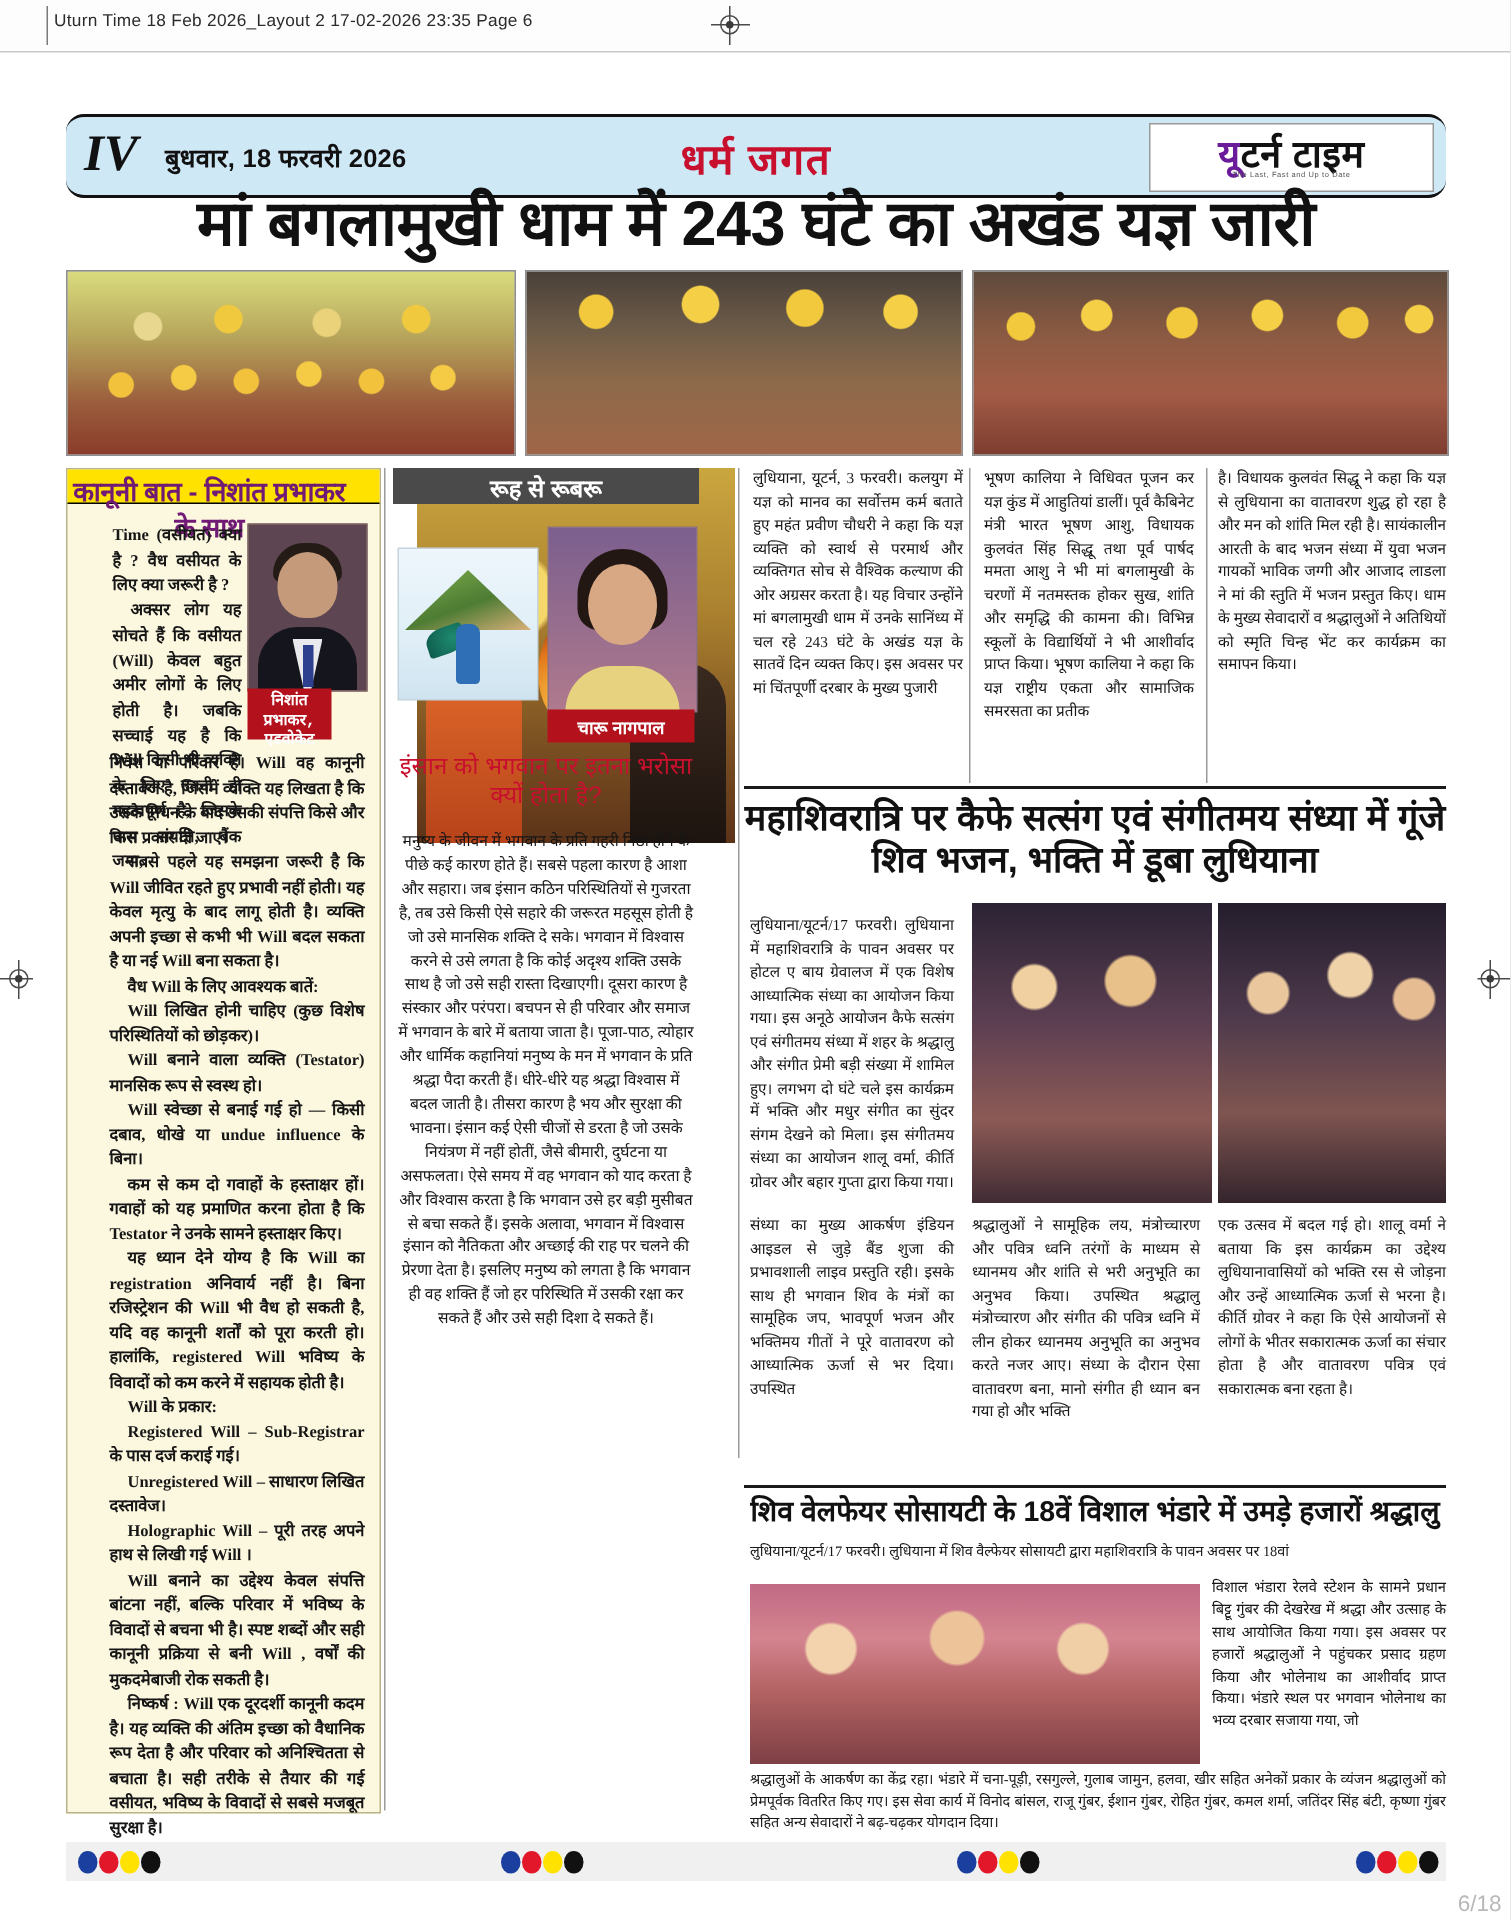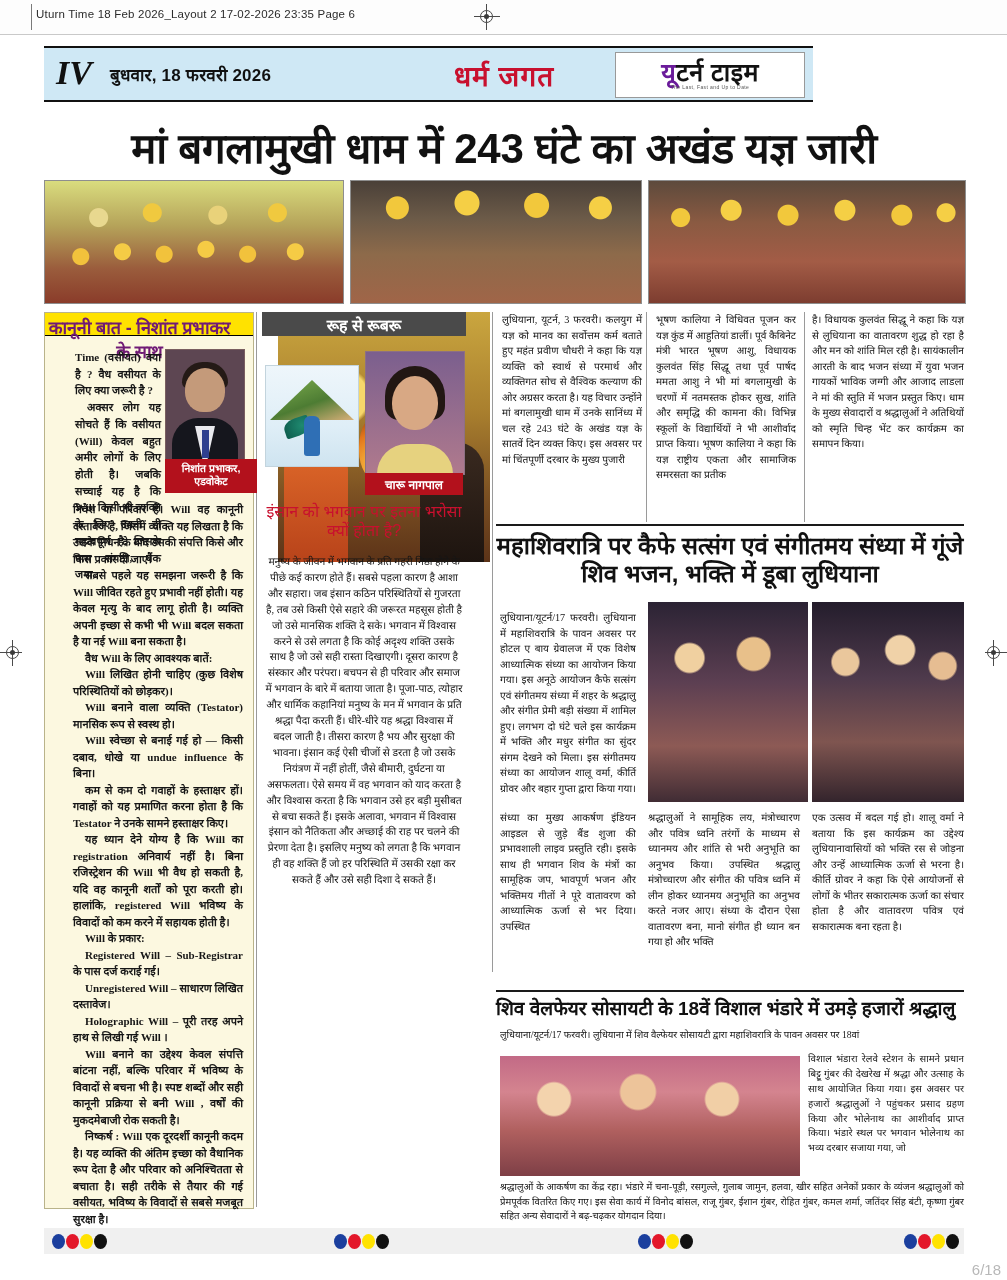--- a/index.html
+++ b/index.html
@@ -70,25 +70,26 @@
   .sheet {
     position: absolute;
     left: 22px; top: 40px;
     width: 963px; height: 1222px;
     background: #ffffff;
   }
 
   
   .masthead {
     position: absolute;
-    left: 22px; top: 6px;
-    width: 769px; height: 52px;
+    left: 22px; top: 36px;
+    width: 920px; height: 52px;
     background: #cfe8f5;
     border-top: 2px solid #111;
     border-bottom: 2px solid #111;
+    border-radius: 12px;
   }
   .folio {
     position: absolute; left: 12px; top: 6px;
     font-family: "Liberation Serif", serif;
     font-size: 34px; font-weight: bold; color: #111;
     font-style: italic;
   }
   .folio-date {
     position: absolute; left: 66px; top: 15px;
     font-size: 17px; font-weight: bold; color: #111;
@@ -219,29 +220,30 @@
     width:20px; height:34px; background:#e9e9ee;
     clip-path: polygon(0 0, 100% 0, 62% 100%, 38% 100%);
   }
   .portrait-tie {
     position:absolute; left:50%; bottom:2px; margin-left:-3.5px;
     width:7px; height:28px; background:#2e3f8f;
   }
   .legal-caption {
     position: absolute;
     left: 120px; top: 146px;
-    width: 92px; height: 34px;
+    width: 56px; height: 34px;
     background: #b3111c;
     color: #fff;
     font-size: 10.5px;
     font-weight: bold;
     text-align: center;
     line-height: 1.25;
     padding-top: 3px;
     box-sizing: border-box;
+    font-family: Liberation Mono, monospace;
   }
   .legal-body-a {
     left: 30px; top: 36px; width: 86px;
     font-size: 11px; line-height: 1.52; font-weight: bold;
   }
   .legal-body-b {
     left: 28px; top: 188px; width: 170px;
     font-size: 11px; line-height: 1.5; font-weight: bold;
   }
   .legal-indent { text-indent: 12px; }
@@ -362,21 +364,21 @@
   .msr-photo-2 { left: 790px; top: 562px; width: 152px; height: 200px; }
   .msr-body-b { left: 478px; top: 770px; width: 136px; }
   .msr-body-c { left: 626px; top: 770px; width: 152px; }
   .msr-body-d { left: 790px; top: 770px; width: 152px; }
 
   
   .swl-headline {
     position: absolute;
     left: 474px; top: 958px;
     width: 468px;
-    text-align: left;
+    text-align: center;
     font-size: 19px; font-weight: bold; color: #111;
     line-height: 1.16;
   }
   .swl-lede {
     left: 478px; top: 988px; width: 464px;
     font-size: 9.6px; line-height: 1.5;
   }
   .swl-photo { left: 478px; top: 1016px; width: 300px; height: 120px; }
   .swl-body-a { left: 786px; top: 1012px; width: 156px; font-size: 9.8px; }
   .swl-body-b { left: 478px; top: 1140px; width: 464px; font-size: 9.6px; }

